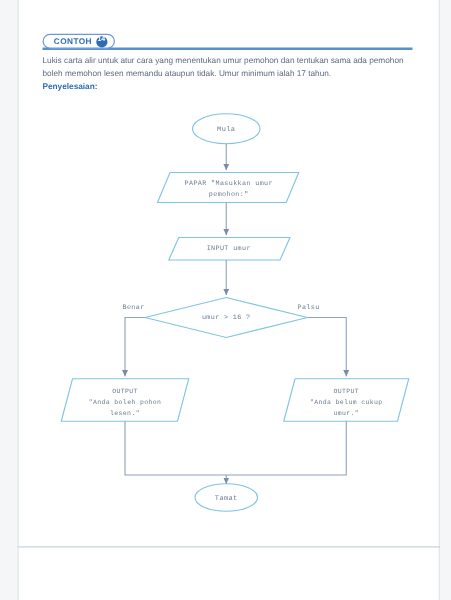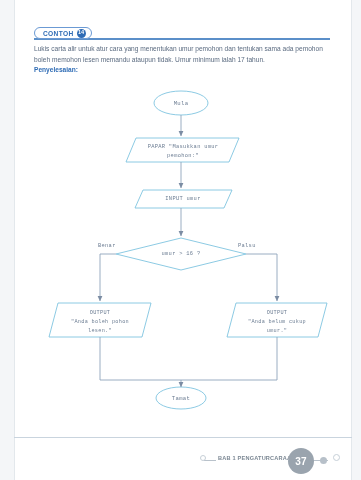--- a/index.html
+++ b/index.html
@@ -293,24 +293,14 @@
 "Anda boleh pohon
 lesen."</div>
 
   <div class="node-text t-out" style="left:231px; top:309px; width:92px;">OUTPUT
 "Anda belum cukup
 umur."</div>
 
   <div class="node-text t-term" style="left:153px; top:394px; width:56px;">Tamat</div>
 
   <div class="footer-rule"></div>
-  <div class="footer-bar">
-    <div class="footer-line"></div>
-    <div class="dot-c"></div>
-    <div class="footer-text">BAB 1 PENGATURCARAAN</div>
-    <div class="page-circle">
-      <span class="page-num">37</span>
-    </div>
-    <div class="dot-a"></div>
-    <div class="dot-b"></div>
-  </div>
 
 </div>
 
 </body></html>

